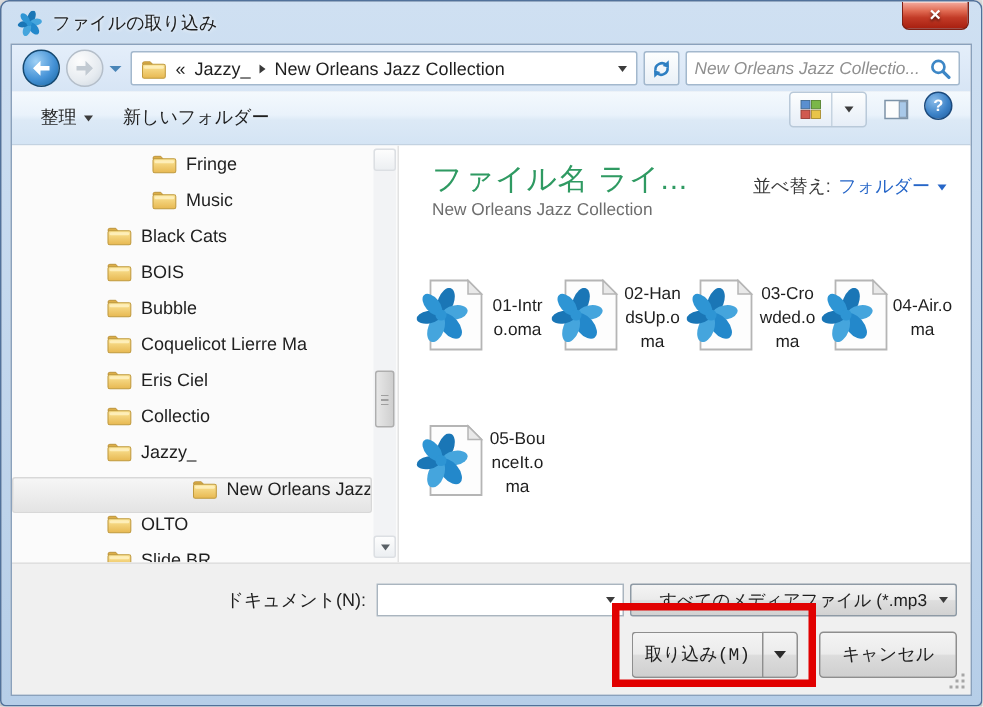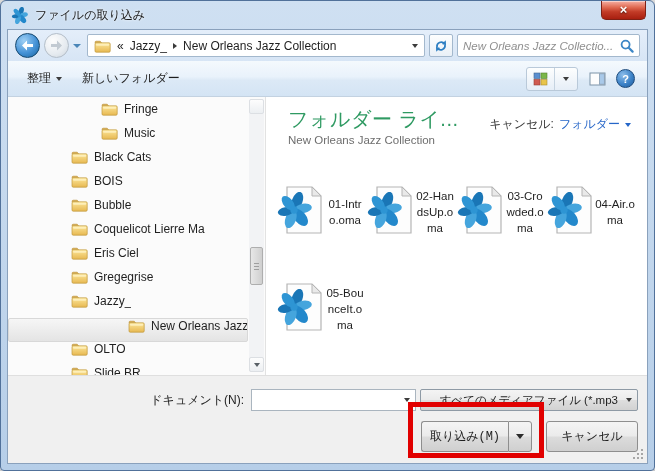--- a/index.html
+++ b/index.html
@@ -44,21 +44,21 @@
   .bc-spacer { flex:1 1 auto; }
   .refresh-btn { width:24px; height:23px; background:linear-gradient(#fdfefe,#e9f0f7); border:1px solid #a3b8cd;
     border-radius:2px; display:flex; align-items:center; justify-content:center; flex:0 0 auto; }
   .searchbox { width:183px; height:23px; flex:0 0 auto; background:#fff; border:1px solid #a3b8cd; border-radius:2px;
     display:flex; align-items:center; padding:0 5px; }
   .searchbox input { flex:1 1 auto; border:none; outline:none; min-width:0; font-family:inherit; font-size:11.5px; background:transparent; }
   .searchbox input::placeholder { font-style:italic; color:#8f8f8f; }
 
   
   .toolbar { height:36px; flex:0 0 auto; background:linear-gradient(#f4f9fd 0%, #e9f2fb 45%, #dce9f6 55%, #d4e4f4 100%);
-    border-bottom:1px solid #c3d2e1; display:flex; align-items:center; padding:0 12px; gap:6px; }
+    border-bottom:1px solid #c3d2e1; display:flex; padding:0 12px; gap:6px; }
   .tb-btn { display:flex; align-items:center; gap:5px; padding:4px 7px; border-radius:3px; color:#1e1e1e; }
   .tb-spacer { flex:1 1 auto; }
   .views-split { display:flex; align-items:stretch; border:1px solid #b9c9d9; border-radius:3px; background:linear-gradient(#fdfefe,#e6eef7); height:24px; }
   .views-main { display:flex; align-items:center; padding:0 6px; border-right:1px solid #c5d3e0; }
   .views-arrow { display:flex; align-items:center; padding:0 8px; }
   .pane-btn { width:26px; height:24px; display:flex; align-items:center; justify-content:center; }
   .help-btn { width:19px; height:19px; border-radius:50%;
     background:radial-gradient(circle at 35% 30%, #8cbdea 0%, #3d83c8 55%, #1d5a9b 100%);
     border:1px solid #1c4a7c; color:#fff; font-weight:bold; font-size:11px; display:flex; align-items:center; justify-content:center; }
 
@@ -299,21 +299,21 @@
           <div class="tree-row indent-2">
               <svg class="folder-svg" viewBox="0 0 17 14">
                 <use href="#sym-folder"></use>
               </svg>
               <span class="tlabel">Eris Ciel</span>
             </div>
           <div class="tree-row indent-2">
               <svg class="folder-svg" viewBox="0 0 17 14">
                 <use href="#sym-folder"></use>
               </svg>
-              <span class="tlabel">Gregegrise</span>
+              <span class="tlabel">Collectio</span>
             </div>
           <div class="tree-row indent-2">
               <svg class="folder-svg" viewBox="0 0 17 14">
                 <use href="#sym-folder"></use>
               </svg>
               <span class="tlabel">Jazzy_</span>
             </div>
           <div class="tree-row indent-3 selected">
               <svg class="folder-svg" viewBox="0 0 17 14">
                 <use href="#sym-folder"></use>
@@ -339,24 +339,24 @@
             </div>
           <div class="scroll-thumb"></div>
           <div class="scroll-btn down">
               <span class="tri-down-s"></span>
             </div>
         </div>
       </div>
 
       <div class="files-pane">
         <div class="lib-header">
-          <div class="lib-title">フォルダー ライ...</div>
+          <div class="lib-title">ファイル名 ライ...</div>
           <div class="lib-subtitle">New Orleans Jazz Collection</div>
           <div class="sort-ctl">
-            <span class="sort-label">キャンセル:</span>
+            <span class="sort-label">並べ替え:</span>
             <span class="sort-value">フォルダー</span>
             <span class="tri-down"></span>
           </div>
         </div>
 
         <div class="file-grid">
           <div class="file-item">
             <svg class="file-icon" viewBox="0 0 48 50">
                 <use href="#sym-oma-file"></use>
               </svg>

